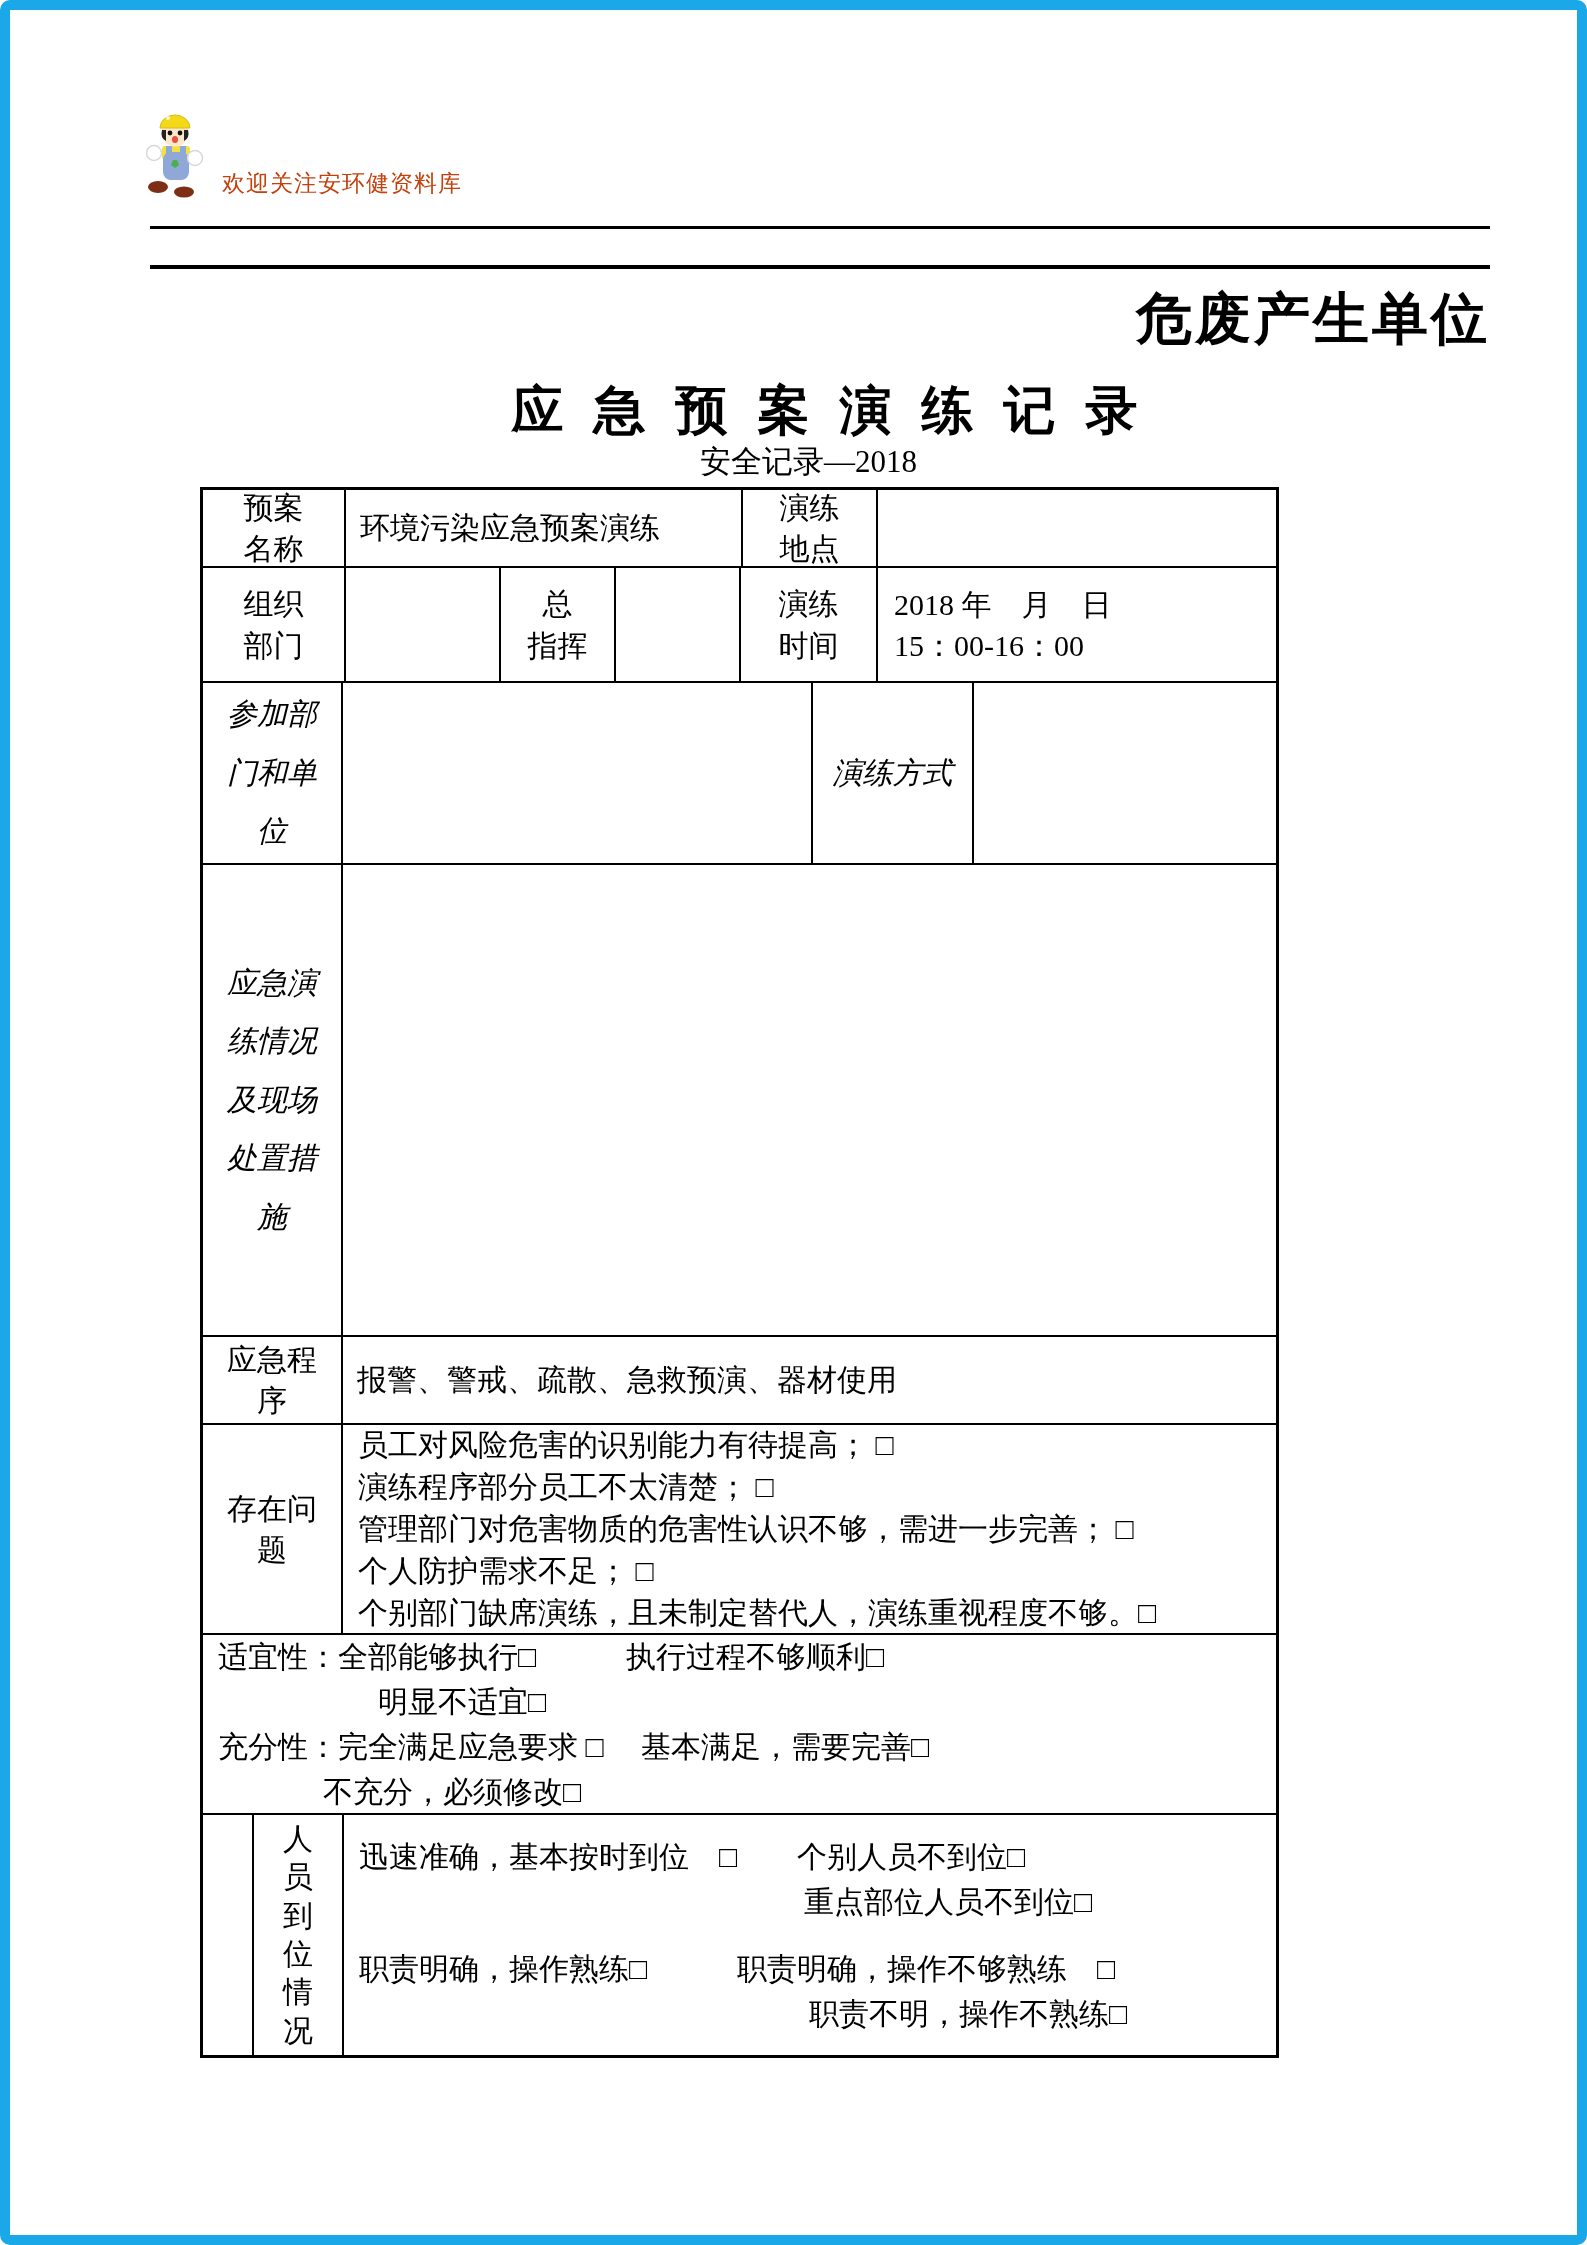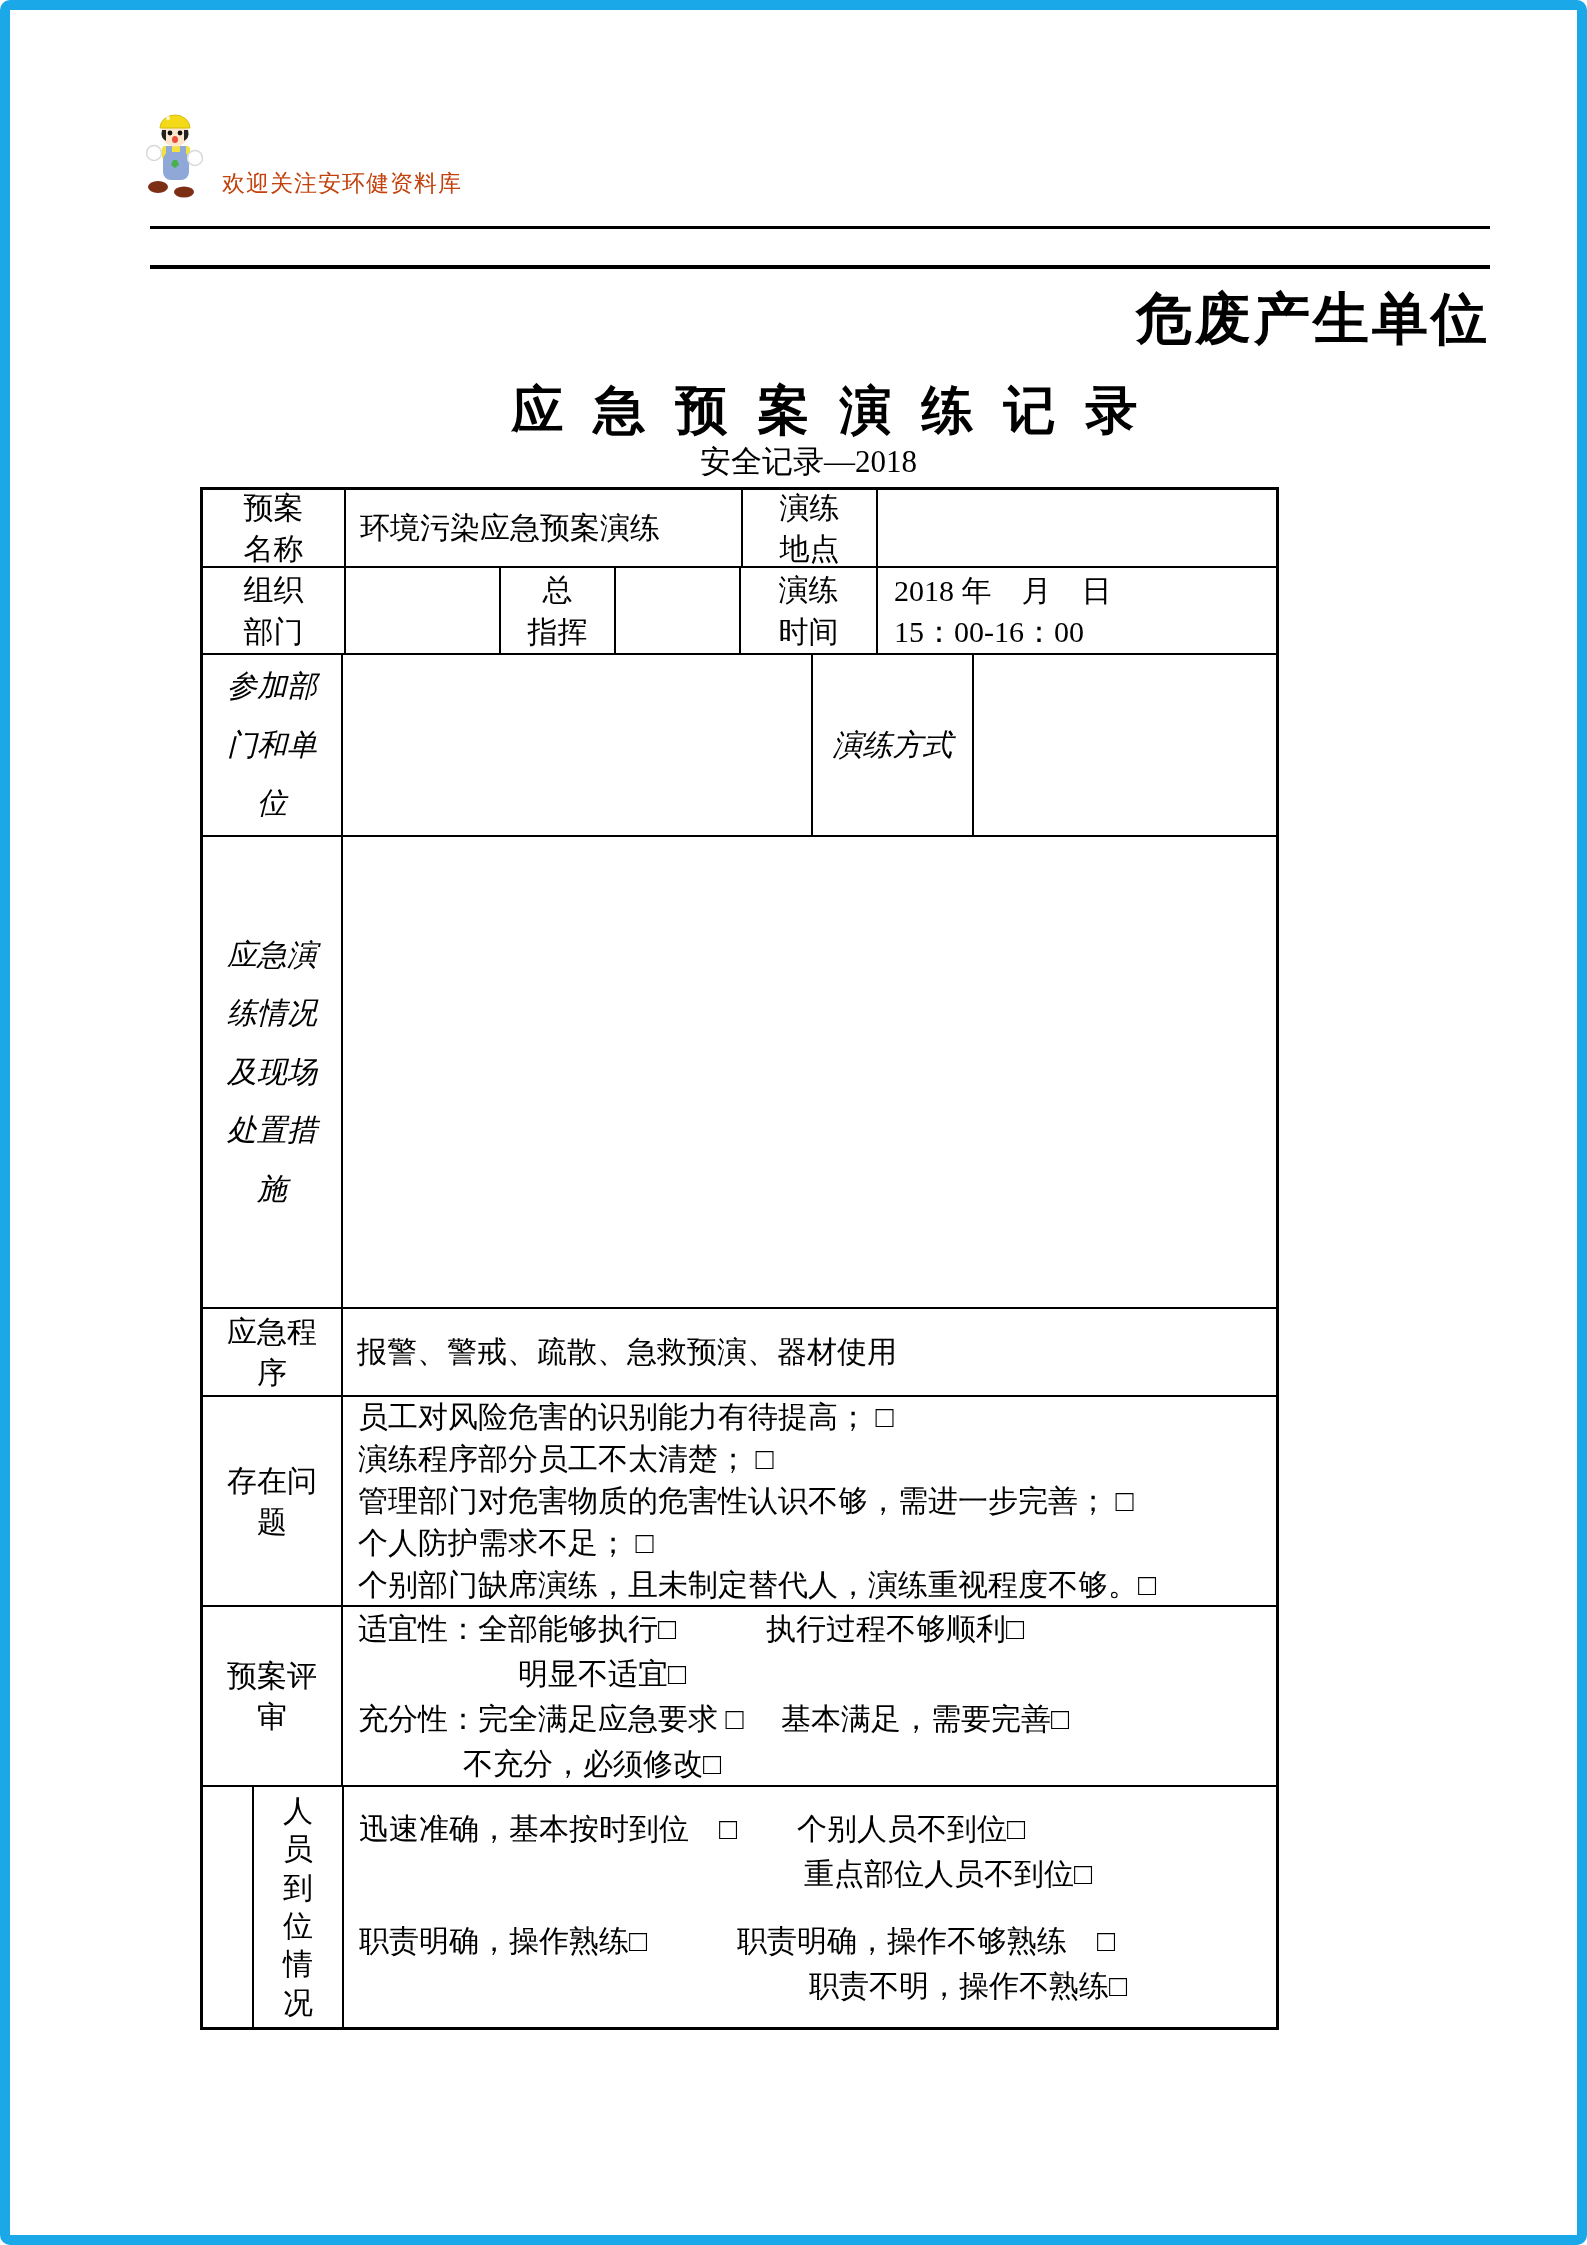--- a/index.html
+++ b/index.html
@@ -26,21 +26,21 @@
     position:absolute; left:150px; top:364px; width:1340px; margin:12px; text-align:center;
     font-family:"Liberation Sans","DejaVu Sans",sans-serif; font-weight:bold;
     font-size:52px; letter-spacing:30px; padding-left:15px; box-sizing:border-box;
   }
   .subtitle { position:absolute; left:700px; top:441px; width:528px; font-size:31px; }
 
   
   .tbl { position:absolute; left:200px; top:487px; width:1073px; border:3px solid #000; }
   .tr { display:flex; border-bottom:2px solid #000; box-sizing:border-box; }
   .tr:last-child { border-bottom:none; }
-  .r1{height:78px} .r2{height:87px} .r3{height:182px} .r4{height:472px}
+  .r1{height:78px} .r2{height:115px} .r3{height:182px} .r4{height:472px}
   .r5{height:88px} .r6{height:210px} .r7{height:180px} .r8{height:240px}
   .td {
     box-sizing:border-box; border-right:2px solid #000; overflow:hidden;
     display:flex; flex-direction:column; justify-content:center; font-size:30px;
   }
   .td:last-child { border-right:none; flex:1 1 auto; }
   .w51{flex:0 0 51px} .w90{flex:0 0 90px} .w115{flex:0 0 115px} .w125{flex:0 0 125px}
   .w135{flex:0 0 135px} .w137{flex:0 0 137px} .w140{flex:0 0 140px} .w143{flex:0 0 143px}
   .w155{flex:0 0 155px} .w161{flex:0 0 161px} .w397{flex:0 0 397px} .w470{flex:0 0 470px}
   .lbl { align-items:center; text-align:center; white-space:pre-line; line-height:1.38; }
@@ -158,22 +158,20 @@
       <div class="td vlines">
         <div class="cline">员工对风险危害的识别能力有待提高； □</div>
         <div class="cline">演练程序部分员工不太清楚； □</div>
         <div class="cline">管理部门对危害物质的危害性认识不够，需进一步完善； □</div>
         <div class="cline">个人防护需求不足； □</div>
         <div class="cline">个别部门缺席演练，且未制定替代人，演练重视程度不够。□</div>
       </div>
     </div>
 
     <div class="tr r7">
-      <div class="td lbl w140">预案评
-审</div>
       <div class="td vlines">
         <div class="cline">适宜性：全部能够执行□　　　执行过程不够顺利□</div>
         <div class="cline ind160">明显不适宜□</div>
         <div class="cline">充分性：完全满足应急要求 □　 基本满足，需要完善□</div>
         <div class="cline ind145">不充分，必须修改□</div>
       </div>
     </div>
 
     <div class="tr r8">
       <div class="td w51"></div>

